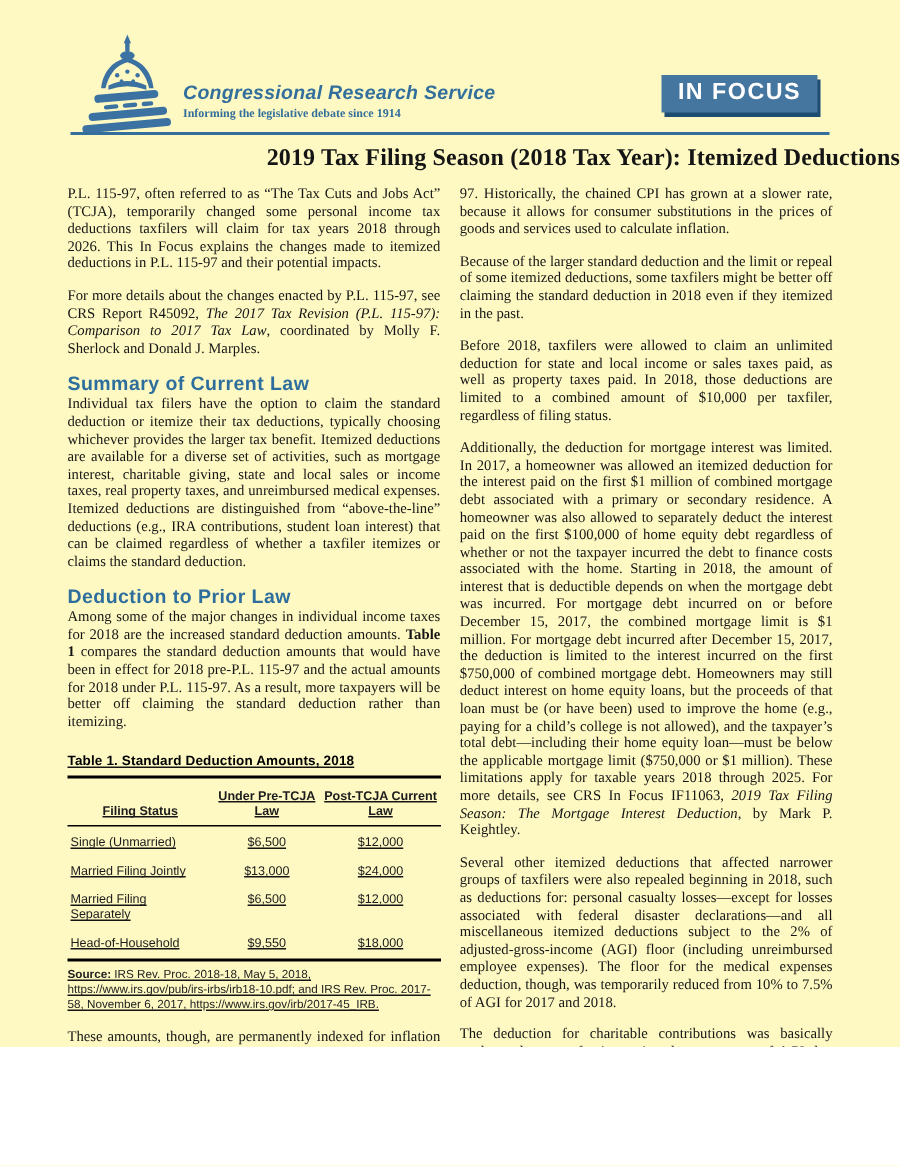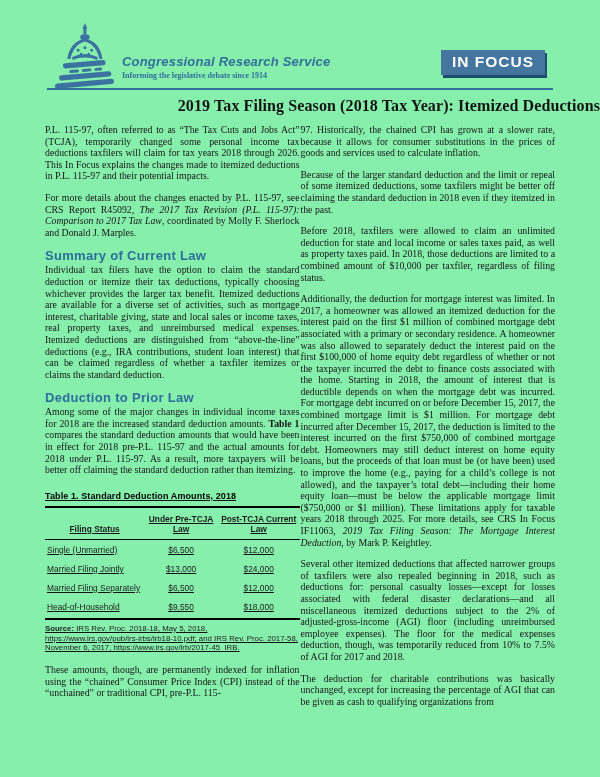--- a/index.html
+++ b/index.html
@@ -1,18 +1,18 @@
 <!DOCTYPE html>
 <html><head>
 <meta charset="utf-8">
 <style>
   html,body { margin:0; padding:0; background:#ffffff; }
   .page {
-    position:relative; width:600px; height:777px; margin:0 auto;
-    background:#86efac; overflow:hidden;
+    position:relative; width:600px; height:698px; margin:0 auto;
+    background:#fef9c3; overflow:hidden;
     font-family:"Liberation Serif", serif; color:#151515;
   }
   
   .header { position:relative; height:96px; }
   .brand { position:absolute; left:50px; top:22px; display:flex; align-items:flex-end; }
   .logo-svg { width:64px; height:68px; display:block; margin-right:8px; }
   .brand-text { padding-bottom:10px; }
   .org-name {
     font-family:"Liberation Sans", sans-serif; font-weight:bold; font-style:italic;
     font-size:13px; color:#336f9c; letter-spacing:0.2px; white-space:nowrap;
@@ -26,21 +26,21 @@
     background:#44769f; color:#ffffff;
     font-family:"Liberation Sans", sans-serif; font-weight:bold;
     font-size:15.5px; letter-spacing:1px; padding:3px 11px 4px;
     box-shadow:2px 3px 0 0 #1d4e72;
   }
   .header-rule { position:absolute; left:47px; right:47px; top:88px; height:2px; background:#336f9c; }
   
   .date-line { text-align:right; padding:10px 55px 0 0; font-size:9px; }
   .doc-title { text-align:right; font-size:16px; font-weight:bold; margin:1px 0 9px; letter-spacing:0.1px; }
   
-  .columns { display:flex; gap:1px; padding:0 45px; }
+  .columns { display:flex; gap:13px; padding:0 45px; }
   .col { flex:1 1 0; min-width:0; text-align:justify; }
   .col p { margin:0 0 10px; font-size:9.8px; line-height:11.6px; }
   .section-heading {
     font-family:"Liberation Sans", sans-serif; font-weight:bold;
     color:#2e6e9d; font-size:13px; letter-spacing:0.3px;
     margin:3px 0 1px; text-align:left;
   }
   
   .table-block { font-family:"Liberation Sans", sans-serif; margin:15px 0 0; text-align:left;text-decoration:underline; }
   .table-title { font-weight:bold; font-size:9px; color:#000; margin:0 0 5px; letter-spacing:0.1px; }

